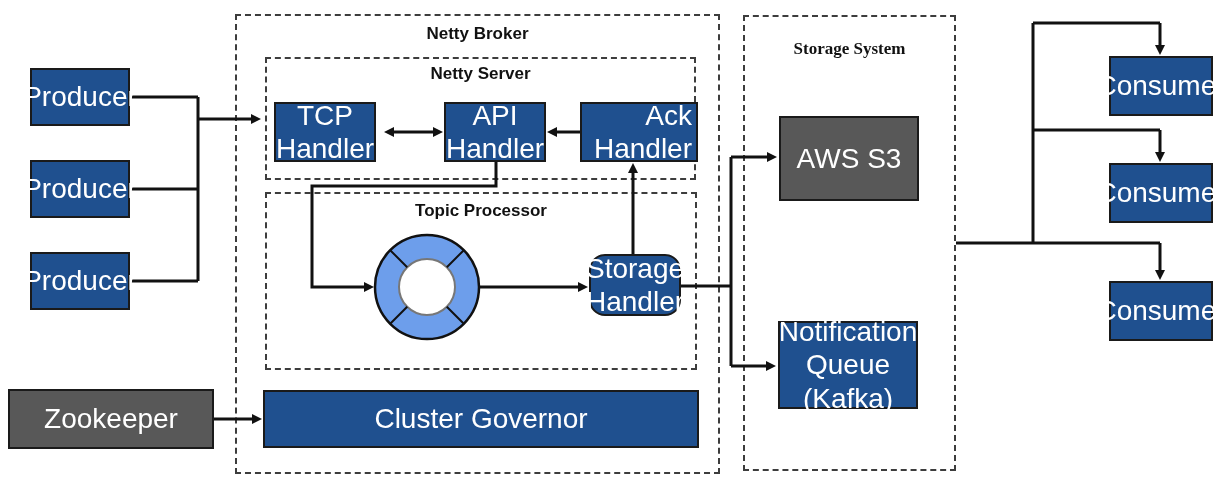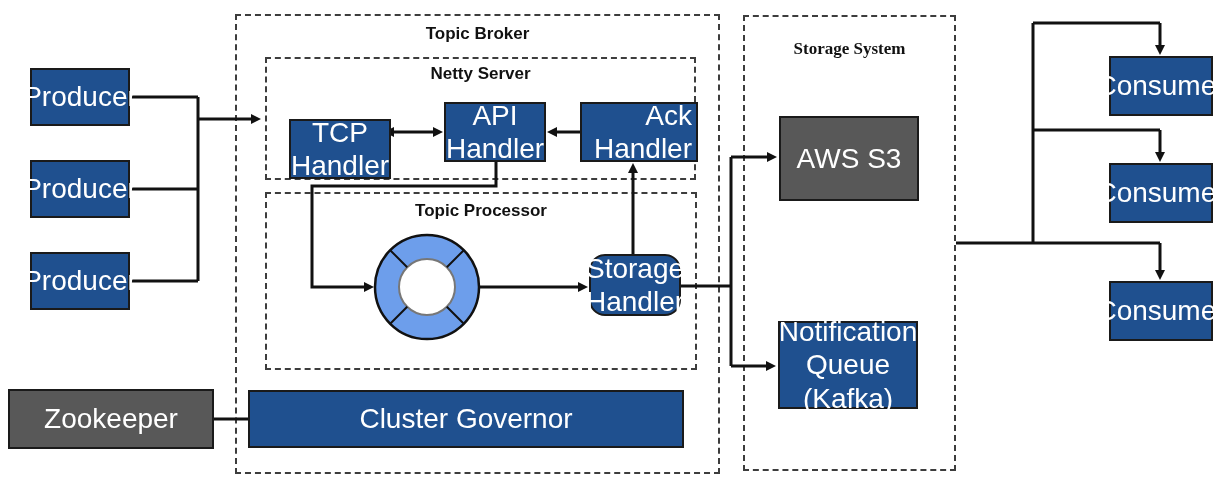--- a/index.html
+++ b/index.html
@@ -35,21 +35,21 @@
   }
   svg{position:absolute;left:0;top:0;}
   .conn{stroke:#111;stroke-width:3;fill:none;}
 </style>
 </head>
 <body>
 
 <div id="stage">
 
   <div class="group" style="left:235px;top:14px;width:485px;height:460px;">
-    <span class="group-title" style="top:8px;">Topic Broker</span>
+    <span class="group-title" style="top:8px;">Netty Broker</span>
   </div>
 
   <div class="group" style="left:265px;top:57px;width:431px;height:123px;">
     <span class="group-title" style="top:5px;">Netty Server</span>
   </div>
 
   <div class="group" style="left:265px;top:192px;width:432px;height:178px;">
     <span class="group-title" style="top:7px;">Topic Processor</span>
   </div>
 
@@ -93,27 +93,27 @@
       <circle cx="427" cy="287" r="52" fill="#6d9eeb" stroke="#111" stroke-width="2.5"></circle>
       <circle cx="427" cy="287" r="28" fill="#ffffff" stroke="#777" stroke-width="2"></circle>
       <path d="M446.8,267.2 L463.8,250.2 M407.2,267.2 L390.2,250.2 M446.8,306.8 L463.8,323.8 M407.2,306.8 L390.2,323.8" stroke="#111" stroke-width="2" fill="none"></path>
     </g>
   </svg>
 
   <div class="node blue" style="left:30px;top:68px;width:100px;height:58px;">Producer</div>
   <div class="node blue" style="left:30px;top:160px;width:100px;height:58px;">Producer</div>
   <div class="node blue" style="left:30px;top:252px;width:100px;height:58px;">Producer</div>
 
-  <div class="node blue" style="left:289px;top:102px;width:102px;height:60px;margin-top:17px;">TCP Handler</div>
+  <div class="node blue" style="left:274px;top:102px;width:102px;height:60px;">TCP Handler</div>
   <div class="node blue" style="left:444px;top:102px;width:102px;height:60px;">API Handler</div>
   <div class="node blue" style="left:580px;top:102px;width:118px;height:60px;text-align:right;">Ack Handler</div>
 
   <div class="node blue" style="left:589px;top:254px;width:92px;height:62px;border-radius:16px;">Storage Handler</div>
 
-  <div class="node blue" style="left:248px;top:390px;width:436px;height:58px;">Cluster Governor</div>
+  <div class="node blue" style="left:263px;top:390px;width:436px;height:58px;">Cluster Governor</div>
 
   <div class="node gray" style="left:8px;top:389px;width:206px;height:60px;">Zookeeper</div>
 
   <div class="node gray" style="left:779px;top:116px;width:140px;height:85px;">AWS S3</div>
 
   <div class="node blue" style="left:778px;top:321px;width:140px;height:88px;">Notification Queue (Kafka)</div>
 
   <div class="node blue" style="left:1109px;top:56px;width:104px;height:60px;">Consumer</div>
   <div class="node blue" style="left:1109px;top:163px;width:104px;height:60px;">Consumer</div>
   <div class="node blue" style="left:1109px;top:281px;width:104px;height:60px;">Consumer</div>

